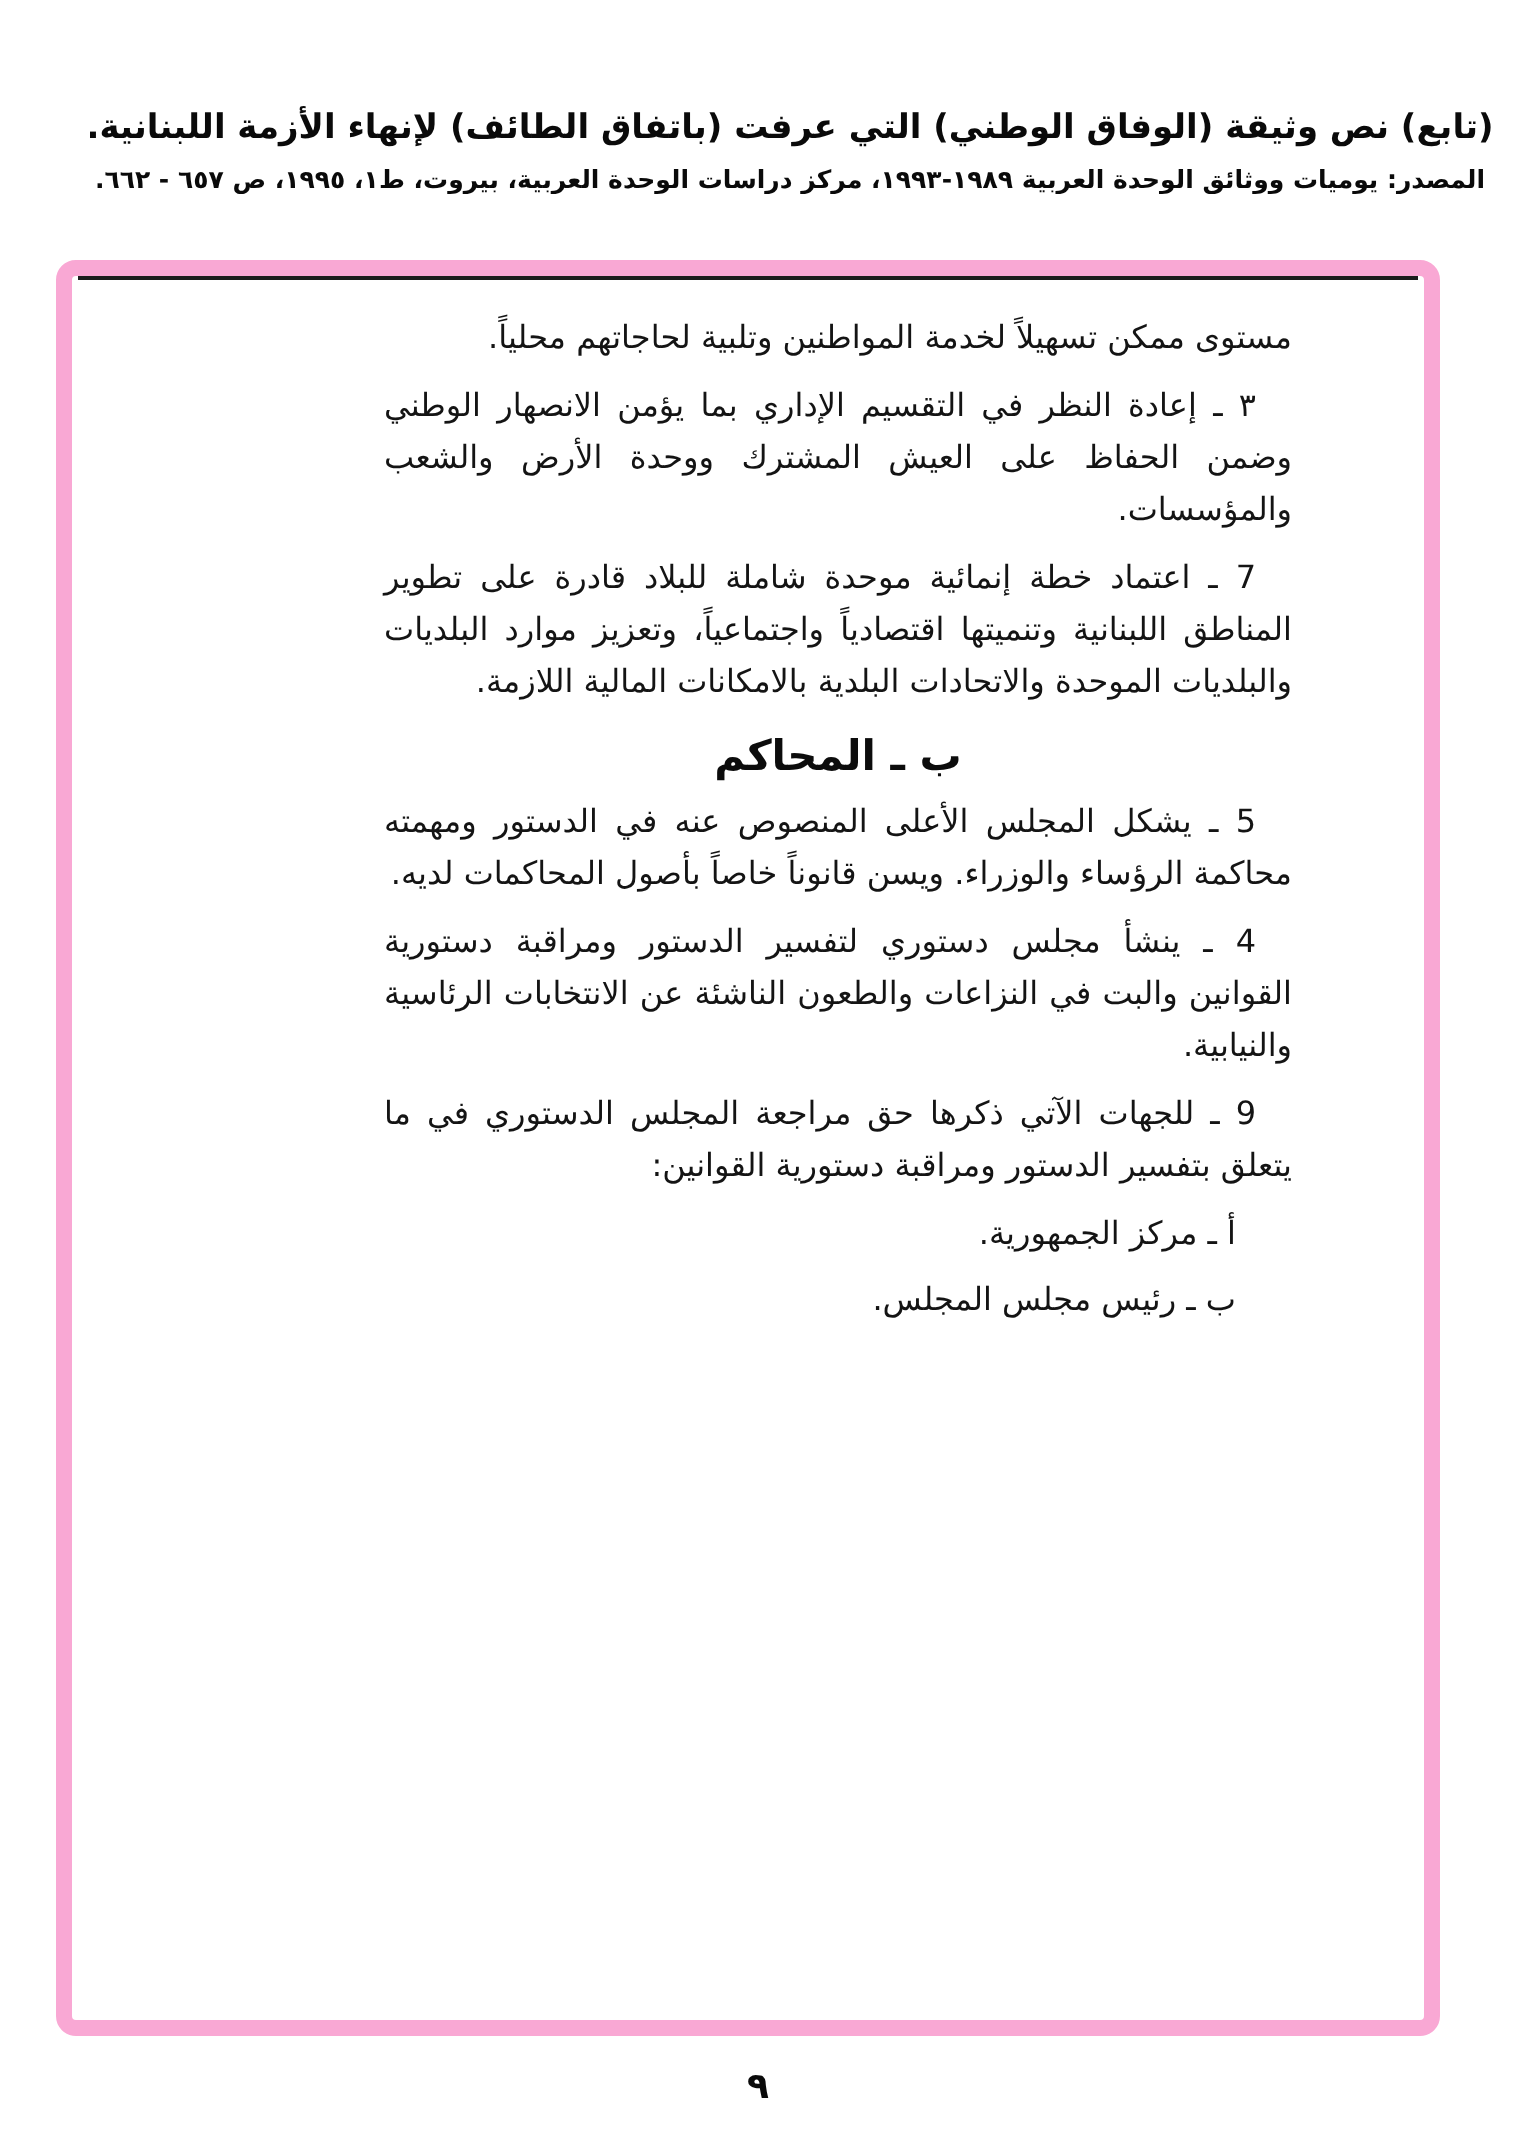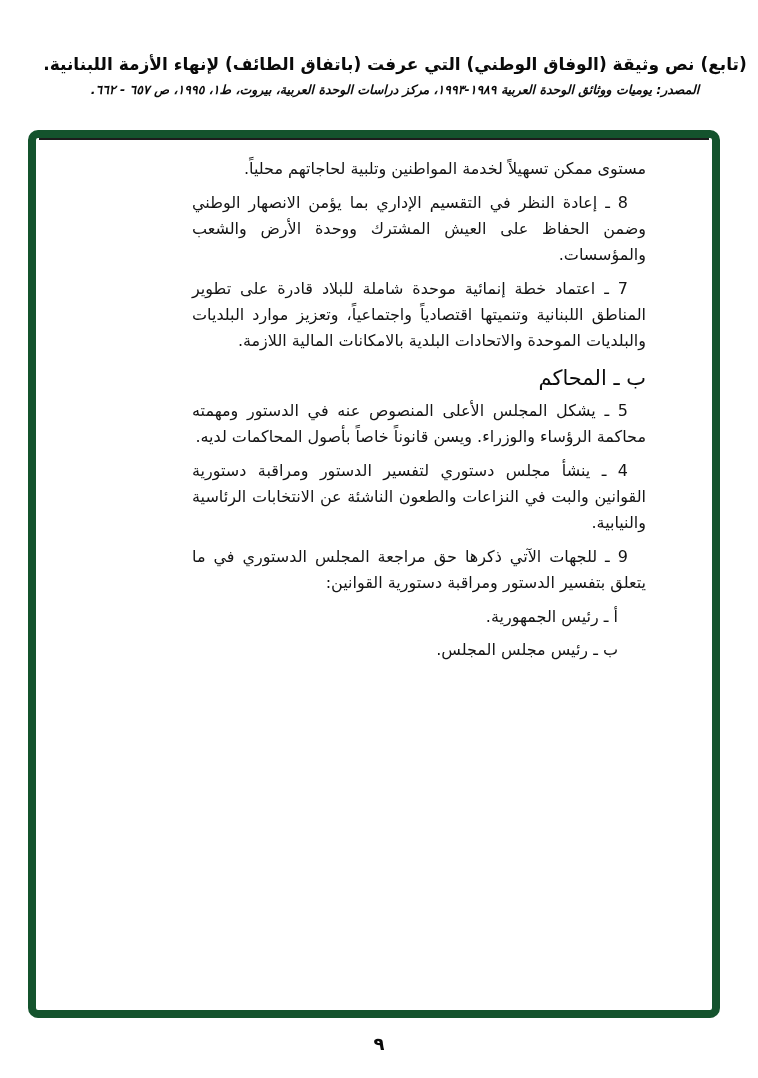--- a/index.html
+++ b/index.html
@@ -8,27 +8,27 @@
     font-family:"DejaVu Sans", sans-serif;
     direction:rtl;
     position:relative;
     color:#141414;
   }
   .page{position:relative;width:758px;height:1078px;background:#ffffff;overflow:hidden;}
 
   
   .hdr{position:absolute;top:54px;left:0;right:0;text-align:center;padding-left:32px;}
   .hdr-title{font-size:17px;font-weight:bold;color:#0a0a0a;letter-spacing:0;}
-  .hdr-source{font-size:12.5px;font-weight:bold;color:#0a0a0a;margin-top:8px;font-style:italic;}
+  .hdr-source{font-size:12.5px;font-weight:bold;color:#0a0a0a;margin-top:8px;}
 
   
   .gbox{
     position:absolute;left:28px;top:130px;
     width:676px;height:872px;
-    border:8px solid #14532d;
+    border:8px solid #f9a8d4;
     border-radius:10px;
     background:#ffffff;
   }
   .toprule{
     position:absolute;top:0;left:3px;right:3px;height:0;
     border-top:2px solid #1c1c1c;
   }
 
   
   .col{
@@ -40,22 +40,22 @@
     text-align:justify;text-align-last:right;
     text-indent:18px;
     color:#141414;
   }
   .para.cont{text-indent:0;}
   .para.li{
     text-align:right;text-align-last:right;text-indent:0;
     padding-right:28px;margin-bottom:7px;
   }
   .sec{
-    font-size:21px;font-weight:normal;color:#0c0c0c;
-    margin:12px 0 8px 0;text-align:right;
+    font-size:21px;font-weight:bold;color:#0c0c0c;
+    margin:12px 0 8px 0;text-align:center;
   }
 
   .pnum{
     position:absolute;top:1033px;left:0;right:0;
     text-align:center;font-size:18px;font-weight:bold;color:#0a0a0a;
   }
 </style>
 </head>
 <body>
 
@@ -64,29 +64,29 @@
   <div class="hdr">
     <div class="hdr-title">(تابع) نص وثيقة (الوفاق الوطني) التي عرفت (باتفاق الطائف) لإنهاء الأزمة اللبنانية.</div>
     <div class="hdr-source">المصدر: يوميات ووثائق الوحدة العربية ١٩٨٩-١٩٩٣، مركز دراسات الوحدة العربية، بيروت، ط١، ١٩٩٥، ص ٦٥٧ - ٦٦٢.</div>
   </div>
 
   <div class="gbox">
     <div class="toprule"></div>
 
     <div class="col">
       <p class="para cont">مستوى ممكن تسهيلاً لخدمة المواطنين وتلبية لحاجاتهم محلياً.</p>
-      <p class="para">8 ـ إعادة النظر في التقسيم الإداري بما يؤمن الانصهار الوطني وضمن الحفاظ على العيش المشترك ووحدة الأرض والشعب والمؤسسات.</p>
+      <p class="para">٣ ـ إعادة النظر في التقسيم الإداري بما يؤمن الانصهار الوطني وضمن الحفاظ على العيش المشترك ووحدة الأرض والشعب والمؤسسات.</p>
       <p class="para">7 ـ اعتماد خطة إنمائية موحدة شاملة للبلاد قادرة على تطوير المناطق اللبنانية وتنميتها اقتصادياً واجتماعياً، وتعزيز موارد البلديات والبلديات الموحدة والاتحادات البلدية بالامكانات المالية اللازمة.</p>
 
       <h2 class="sec">ب ـ المحاكم</h2>
 
       <p class="para">5 ـ يشكل المجلس الأعلى المنصوص عنه في الدستور ومهمته محاكمة الرؤساء والوزراء. ويسن قانوناً خاصاً بأصول المحاكمات لديه.</p>
       <p class="para">4 ـ ينشأ مجلس دستوري لتفسير الدستور ومراقبة دستورية القوانين والبت في النزاعات والطعون الناشئة عن الانتخابات الرئاسية والنيابية.</p>
       <p class="para">9 ـ للجهات الآتي ذكرها حق مراجعة المجلس الدستوري في ما يتعلق بتفسير الدستور ومراقبة دستورية القوانين:</p>
 
-      <p class="para li">أ ـ رئيس الجمهورية.</p>
+      <p class="para li">أ ـ مركز الجمهورية.</p>
       <p class="para li">ب ـ رئيس مجلس المجلس.</p>
     </div>
   </div>
 
   <div class="pnum">٩</div>
 
 </div>
 
 </body></html>

